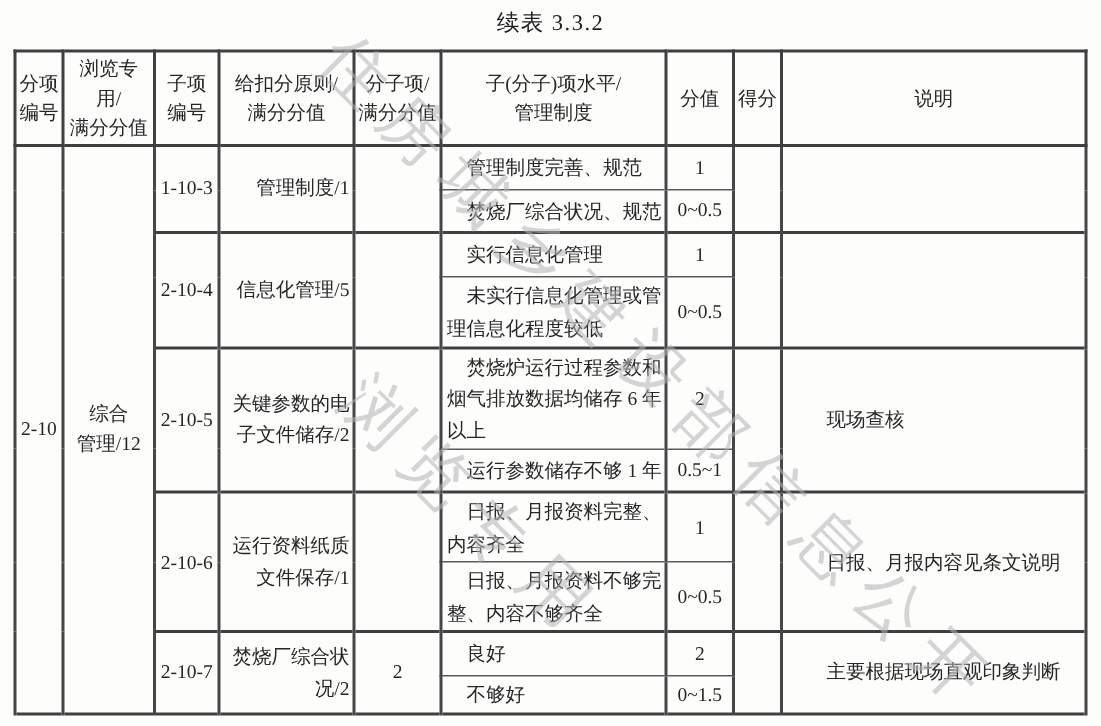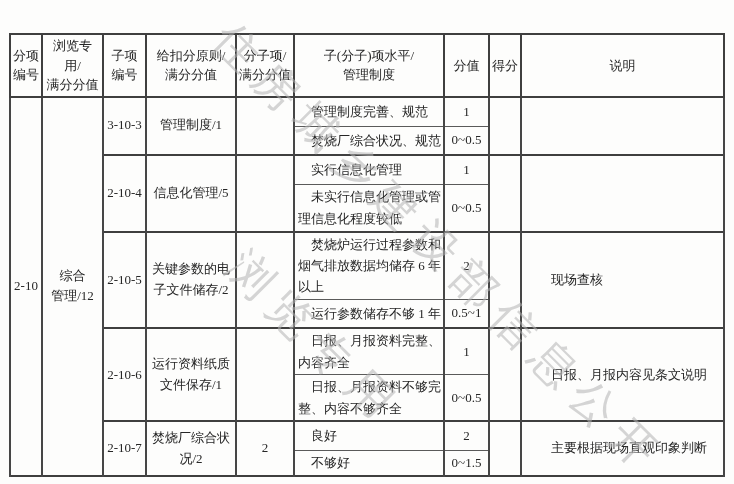--- a/index.html
+++ b/index.html
@@ -23,37 +23,38 @@
     border-left-width:2px; border-right-width:2px;
     border-left-color:#464646; border-right-color:#464646;
     vertical-align:middle; padding:1px 2px; line-height:1.55;
     overflow:hidden; font-weight:normal;
   }
   tr.hdr th { border-top-width:2px; border-bottom-width:2px; border-color:#3f3f3f;
     white-space:pre-line; text-align:center; line-height:1.5; }
   tr.gstart td { border-top-width:2px; border-top-color:#3f3f3f; }
   .center { text-align:center; }
   .pre { white-space:pre-line; }
-  .namec { text-align:center; padding:1px 2px; line-height:1.6; }
+  .namec { text-align:right; padding:1px 2px; line-height:1.6; }
   .lvl { text-align:left; padding:1px 2px 1px 3px; text-indent:1em; line-height:1.65; }
   .note { text-align:left; padding-left:16px; text-indent:1em; }
   .wm {
     position:absolute; white-space:nowrap; pointer-events:none;
     font-size:45px; letter-spacing:11px; color:#b4b4b4; opacity:0.55;
     transform:rotate(45deg); transform-origin:0 0; z-index:5;
     font-family:"Liberation Serif","DejaVu Serif",serif;
   }
   .wm1 { left:242px; top:10px; }
   .wm2 { left:256px; top:238px; }
 </style>
 </head>
 <body>
 
 <div class="page">
 
+  <div class="title">续表 3.3.2</div>
 
   <table class="eval">
     <colgroup>
       <col style="width:32px">
         <col style="width:61px">
         <col style="width:43px">
       <col style="width:90px">
         <col style="width:58px">
         <col style="width:150px">
       <col style="width:45px">
@@ -77,21 +78,21 @@
 管理制度</th>
       <th>分值</th>
       <th>得分</th>
       <th>说明</th>
     </tr>
 
     <tr class="gstart" style="height:30px">
       <td class="center" rowspan="10">2-10</td>
       <td class="center pre" rowspan="10">综合
 管理/12</td>
-      <td class="center" rowspan="2">3-10-3</td>
+      <td class="center" rowspan="2">1-10-3</td>
       <td class="namec" rowspan="2">管理制度/1</td>
       <td class="center" rowspan="2"></td>
       <td class="lvl">管理制度完善、规范</td>
       <td class="center">1</td>
       <td class="center" rowspan="2"></td>
       <td class="note" rowspan="2"></td>
     </tr>
     <tr style="height:28px">
       <td class="lvl">焚烧厂综合状况、规范</td>
       <td class="center">0~0.5</td>

